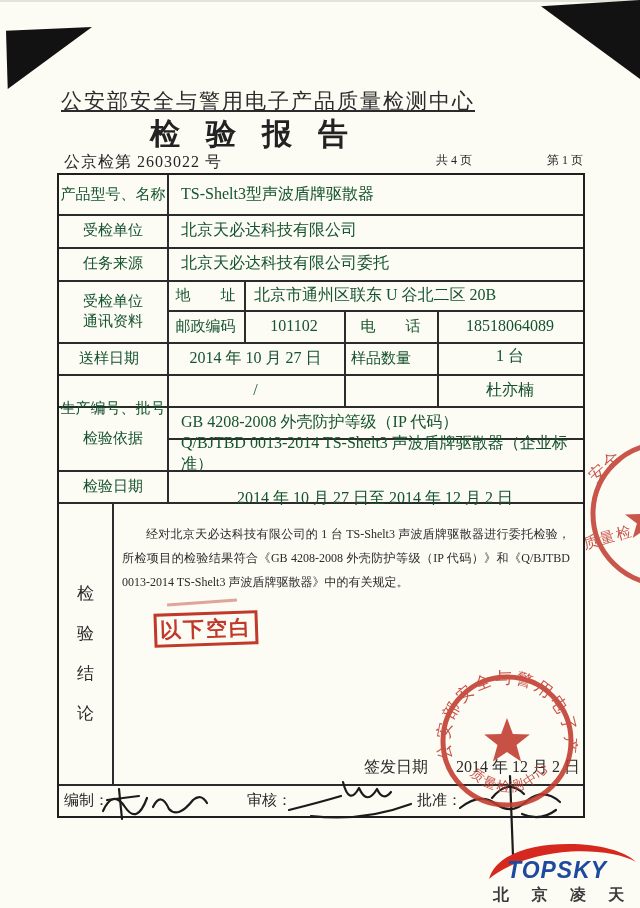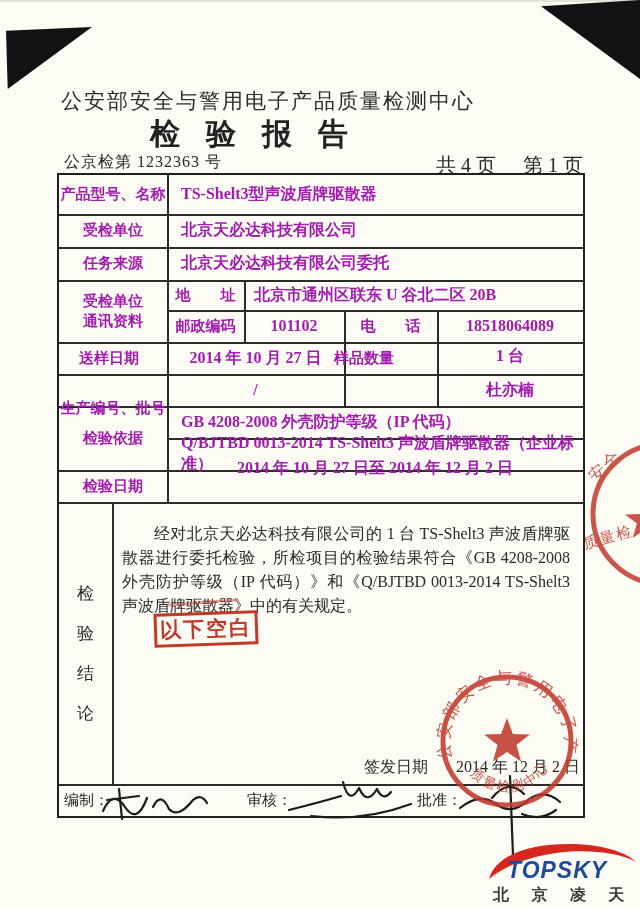--- a/index.html
+++ b/index.html
@@ -8,39 +8,39 @@
     background:#fcfbf4;
     font-family:"Liberation Serif","DejaVu Serif",serif;
     color:#262626;
   }
   .scan-top-line{position:absolute;left:0;top:0;width:640px;height:2px;background:#d9d9cf;opacity:.7;}
   .corner{position:absolute;background:#121212;}
   .corner.tl{left:6px;top:27px;width:86px;height:62px;clip-path:polygon(0 6%,100% 0,2% 100%);}
   .corner.tr{left:541px;top:0;width:99px;height:79px;clip-path:polygon(0 8%,100% 0,100% 100%);}
 
   .org-name{position:absolute;left:0;top:87px;width:536px;text-align:center;
-    font-size:21px;letter-spacing:2px;font-weight:500;color:#2b2b2b;}
+    font-size:21px;letter-spacing:2px;font-weight:500;color:#2b2b2b;text-decoration:underline;}
   .report-title{position:absolute;left:0;top:114px;width:516px;text-align:center;
     font-size:30px;font-weight:bold;letter-spacing:26px;padding-left:8px;box-sizing:border-box;color:#222;}
   .report-no{position:absolute;left:64px;top:152px;font-size:16px;letter-spacing:1px;}
-  .page-count{position:absolute;top:152px;left:436px;width:147px;display:flex;justify-content:space-between;font-size:20px;}
+  .page-count{position:absolute;top:152px;left:436px;width:147px;display:flex;justify-content:space-between;font-size:12px;}
 
   .grid{position:absolute;left:57px;top:173px;width:528px;height:645px;
     border:2px solid #1f1f1f;box-sizing:border-box;}
   .hl{position:absolute;height:2px;background:#2b2b2b;}
   .vl{position:absolute;width:2px;background:#2b2b2b;}
-  .cell{position:absolute;display:flex;align-items:center;font-size:15px;color:#a21caf;font-weight:bold;}
+  .cell{position:absolute;display:flex;align-items:center;font-size:15px;color:#14532d;}
   .cc{justify-content:center;text-align:center;}
   .cl{justify-content:flex-start;padding-left:14px;box-sizing:border-box;}
   .val{font-size:16px;}
   .contact-label{flex-direction:column;line-height:20px;justify-content:center;}
 
   .concl-label{position:absolute;left:0;top:407px;width:53px;display:flex;flex-direction:column;
     align-items:center;gap:17px;font-size:17px;color:#2a2a2a;}
-  .concl-text{position:absolute;left:63px;top:347px;width:448px;font-size:16px;line-height:24px;
+  .concl-text{position:absolute;left:63px;top:347px;width:448px;font-size:12px;line-height:24px;
     text-indent:2em;color:#2a2a2a;text-align:justify;}
   .blank-stamp{position:absolute;left:95px;top:437px;width:98px;height:28px;
     border:3px solid #c0392b;color:#c0392b;font-size:21px;font-weight:bold;letter-spacing:2px;
     display:flex;align-items:center;justify-content:center;transform:rotate(-2deg);}
   .blank-stamp-ghost{position:absolute;left:108px;top:426px;width:70px;height:3px;background:#c0392b;
     opacity:.45;transform:rotate(-4deg);}
   .issue-date{position:absolute;left:305px;top:582px;display:flex;gap:28px;font-size:16px;color:#2a2a2a;}
 
   .footer-label{position:absolute;top:609px;height:32px;display:flex;align-items:center;font-size:15px;}
   .sig{position:absolute;}
@@ -58,21 +58,21 @@
 <body>
 
 <div class="page">
 
   <div class="scan-top-line"></div>
   <div class="corner tl"></div>
   <div class="corner tr"></div>
 
   <div class="org-name">公安部安全与警用电子产品质量检测中心</div>
   <div class="report-title">检验报告</div>
-  <div class="report-no">公京检第 1232363 号</div>
+  <div class="report-no">公京检第 2603022 号</div>
   <div class="page-count">
     <span>共 4 页</span>
     <span>第 1 页</span>
   </div>
 
   <div class="grid">
 
     <div class="hl" style="left:0;right:0;top:39px"></div>
     <div class="hl" style="left:0;right:0;top:72px"></div>
     <div class="hl" style="left:0;right:0;top:105px"></div>
@@ -106,33 +106,33 @@
     </div>
     <div class="cell cc" style="left:108px;top:105px;width:77px;height:30px">地　　址</div>
     <div class="cell cl val" style="left:185px;top:105px;width:339px;height:30px;padding-left:10px">北京市通州区联东 U 谷北二区 20B</div>
     <div class="cell cc" style="left:108px;top:135px;width:77px;height:32px">邮政编码</div>
     <div class="cell cc val" style="left:185px;top:135px;width:100px;height:32px">101102</div>
     <div class="cell cc" style="left:285px;top:135px;width:93px;height:32px">电　　话</div>
     <div class="cell cc val" style="left:378px;top:135px;width:146px;height:32px">18518064089</div>
 
     <div class="cell cc" style="left:0;top:167px;width:100px;height:32px">送样日期</div>
     <div class="cell cc val" style="left:108px;top:167px;width:177px;height:32px">2014 年 10 月 27 日</div>
-    <div class="cell cc" style="left:268px;top:167px;width:74px;height:32px">样品数量</div>
+    <div class="cell cc" style="left:285px;top:167px;width:74px;height:32px">样品数量</div>
     <div class="cell cc val" style="left:378px;top:167px;width:146px;height:28px">1 台</div>
 
     <div class="cell cc" style="left:0;top:217px;width:108px;height:32px">生产编号、批号</div>
     <div class="cell cc val" style="left:108px;top:199px;width:177px;height:32px">/</div>
     <div class="cell cc val" style="left:378px;top:199px;width:146px;height:32px">杜亦楠</div>
 
     <div class="cell cc" style="left:0;top:231px;width:108px;height:64px">检验依据</div>
     <div class="cell cl val" style="left:108px;top:231px;width:416px;height:32px">GB 4208-2008 外壳防护等级（IP 代码）</div>
     <div class="cell cl val" style="left:108px;top:263px;width:416px;height:32px">Q/BJTBD 0013-2014 TS-Shelt3 声波盾牌驱散器（企业标准）</div>
 
     <div class="cell cc" style="left:0;top:295px;width:108px;height:32px">检验日期</div>
-    <div class="cell cc val" style="left:108px;top:281px;width:416px;height:24px">2014 年 10 月 27 日至 2014 年 12 月 2 日</div>
+    <div class="cell cc val" style="left:108px;top:311px;width:416px;height:24px">2014 年 10 月 27 日至 2014 年 12 月 2 日</div>
 
     <div class="concl-label">
       <span>检</span>
       <span>验</span>
       <span>结</span>
       <span>论</span>
     </div>
     <div class="concl-text">经对北京天必达科技有限公司的 1 台 TS-Shelt3 声波盾牌驱散器进行委托检验，所检项目的检验结果符合《GB 4208-2008 外壳防护等级（IP 代码）》和《Q/BJTBD 0013-2014 TS-Shelt3 声波盾牌驱散器》中的有关规定。</div>
     <div class="blank-stamp-ghost"></div>
     <div class="blank-stamp">以下空白</div>

